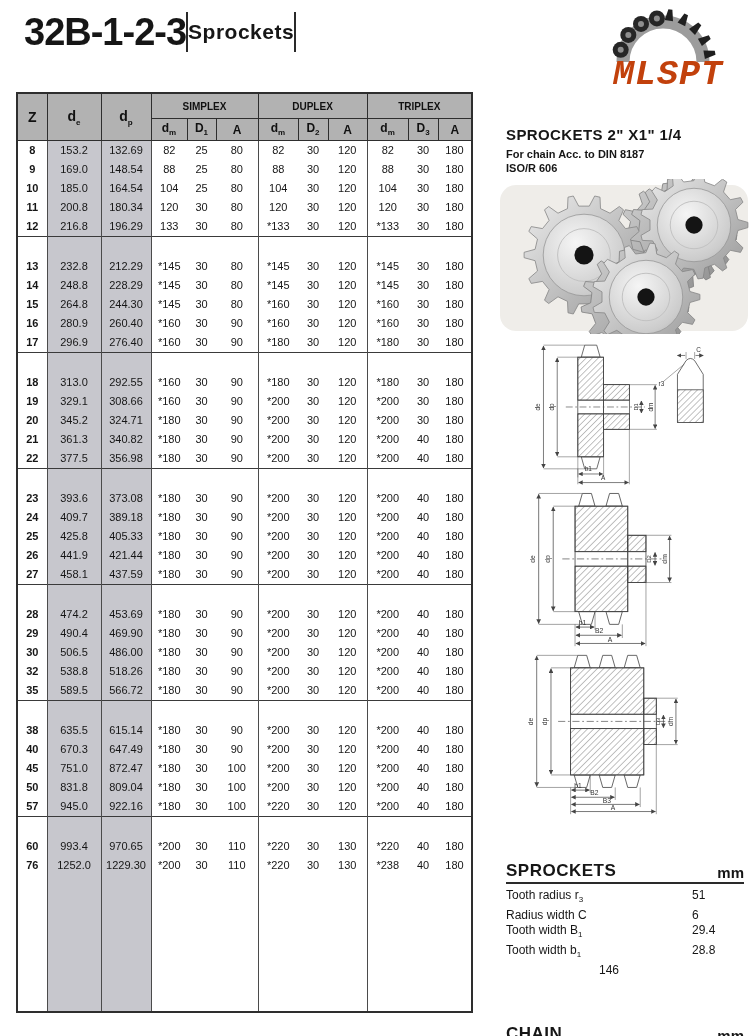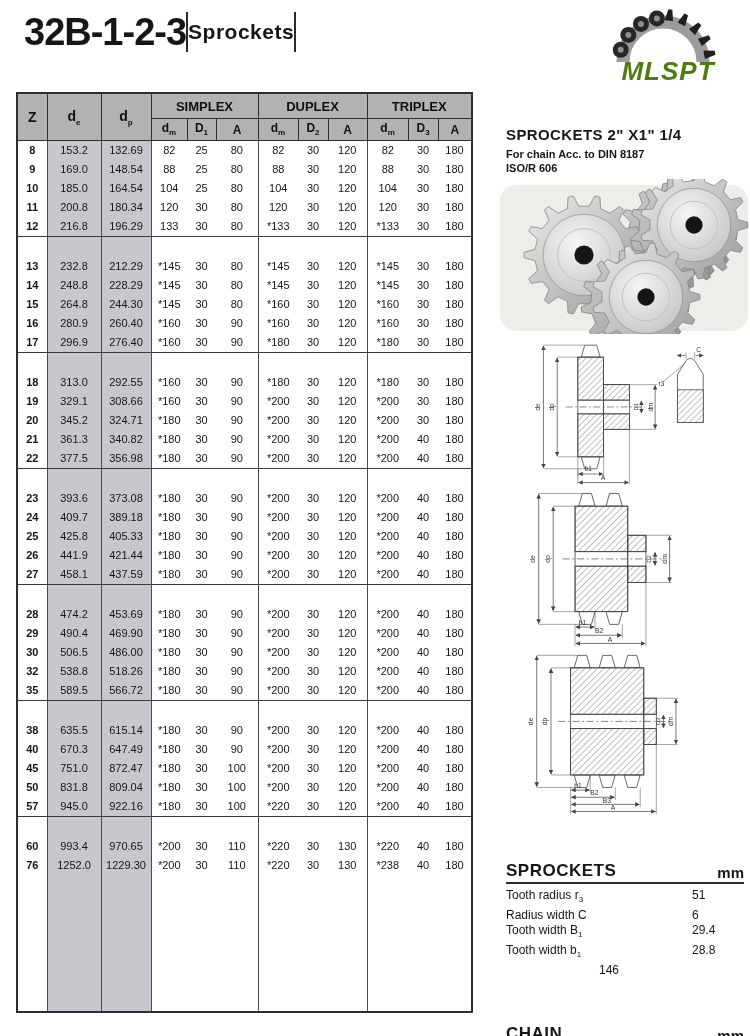--- a/index.html
+++ b/index.html
@@ -6,31 +6,31 @@
   body{
     width:750px;height:1036px;position:relative;overflow:hidden;
     background:#ffffff;font-family:"Liberation Sans",sans-serif;color:#161616;
   }
   
   .masthead{position:absolute;left:24px;top:12px;display:flex;align-items:center;}
   .masthead .big-title{font-size:38px;font-weight:bold;letter-spacing:-1px;line-height:1;}
   .vbar{width:2px;height:40px;background:#2a2a2a;}
   .masthead .sub-title{font-size:21px;font-weight:bold;letter-spacing:.5px;}
   .logo{position:absolute;left:592px;top:4px;width:152px;text-align:center;}
-  .logo-word{font-size:26px;font-weight:bold;font-style:italic;color:#4d7c0f;letter-spacing:1px;line-height:.9;margin-top:-6px;}
+  .logo-word{font-size:35px;font-weight:bold;font-style:italic;color:#c2410c;letter-spacing:1px;line-height:.9;margin-top:-6px;font-family:Liberation Mono, monospace;}
   
   table.spec{
     position:absolute;left:16px;top:92px;width:455px;border-collapse:collapse;
     table-layout:fixed;border:2px solid #2e2e2e;font-size:11px;
   }
   table.spec th{
     border:1px solid #2e2e2e;background:#b2b2b2;font-weight:bold;color:#111;
     padding:0;text-align:center;
   }
-  .th-sec{font-size:13px;height:24px;}
+  .th-sec{font-size:10px;height:24px;}
   .th-main{font-size:14px;}
   .th-sub{font-size:12px;height:21px;}
   table.spec sub{font-size:8px;}
   table.spec td{padding:0;text-align:center;height:19px;line-height:19px;}
   td.c0{font-weight:bold;}
   td.c1,td.c2{background:#c7c7cd;}
   td.c0,td.c1,td.c2,td.c5,td.c8{border-right:1px solid #4b4b4b;}
   tr.sep-row td{height:20px;border-top:1.5px solid #3a3a3a;}
   tr.filler-row td{height:136px;}
   

